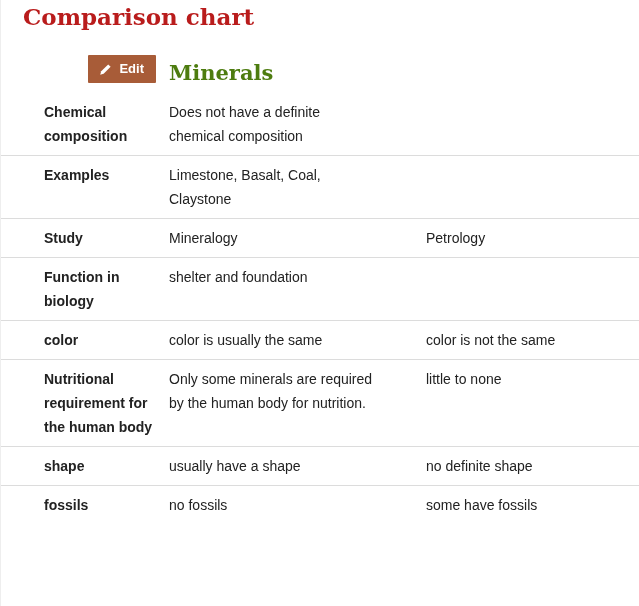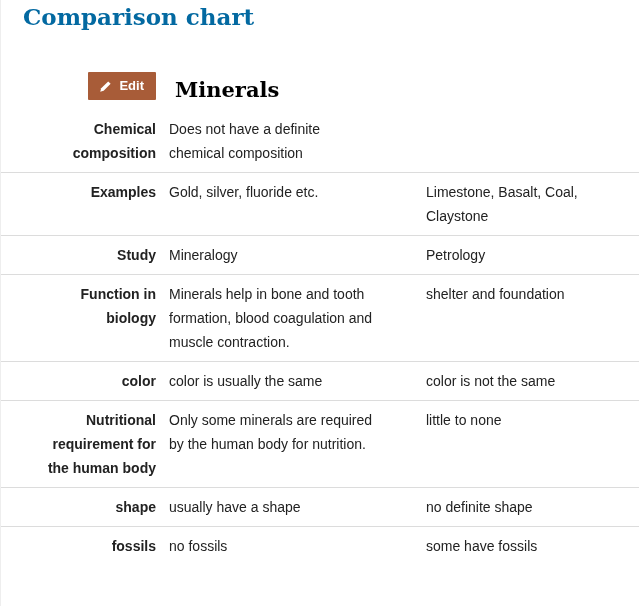--- a/index.html
+++ b/index.html
@@ -16,69 +16,67 @@
     font-family:"Liberation Sans",sans-serif;
     color:var(--text);
     overflow:hidden;
   }
   .page-title{
     margin:2px 0 0 22px;
     font-family:"DejaVu Serif",serif;
     font-weight:bold;
     font-size:23px;
     line-height:30px;
-    color:#0369a1;
+    color:#b91c1c;
   }
   .ctable{width:639px;}
   .header-row,.row{
     display:grid;
     grid-template-columns:155px 257px 227px;
   }
   .header-row{
     margin-top:23px;
     align-items:end;
     padding-bottom:7px;
   }
   .col-header{
     font-family:"DejaVu Serif",serif;
     font-weight:bold;
     font-size:21px;
     line-height:26px;
-    color:#000000;
-    padding-left:19px;
+    color:#4d7c0f;
+    padding-left:13px;
   }
   .edit-wrap{text-align:right;}
   .edit-button{
     display:inline-flex;
     align-items:center;
     gap:7px;
     background:var(--accent);
     color:#ffffff;
     border:none;
     border-radius:1px;
     padding:7px 12px 7px 11px;
     font-family:"Liberation Sans",sans-serif;
     font-weight:bold;
     font-size:13px;
     line-height:14px;
     cursor:pointer;
     margin-bottom:3px;
-    margin-top:17px;
   }
   .pencil-icon{display:inline-flex;}
   .row ~ .row{border-top:1px solid var(--divider);}
   .row > div{
     padding-top:7px;
     padding-bottom:7px;
     font-size:14px;
     line-height:24px;
   }
   .cell-label{
     padding-left:43px;
-    text-align:right;
     font-weight:bold;
   }
   .cell-minerals{
     padding-left:13px;
     padding-right:39px;
   }
   .cell-rocks{
     padding-left:13px;
     padding-right:62px;
   }
@@ -106,33 +104,31 @@
       <div class="col-header">Minerals</div>
     </div>
 
     <div class="row">
       <div class="cell-label">Chemical composition</div>
       <div class="cell-rocks">Does not have a definite chemical composition</div>
     </div>
 
     <div class="row">
       <div class="cell-label">Examples</div>
-      <div class="cell-minerals">Gold, silver, fluoride etc.</div>
       <div class="cell-rocks">Limestone, Basalt, Coal, Claystone</div>
     </div>
 
     <div class="row">
       <div class="cell-label">Study</div>
       <div class="cell-minerals">Mineralogy</div>
       <div class="cell-rocks">Petrology</div>
     </div>
 
     <div class="row">
       <div class="cell-label">Function in biology</div>
-      <div class="cell-minerals">Minerals help in bone and tooth formation, blood coagulation and muscle contraction.</div>
       <div class="cell-rocks">shelter and foundation</div>
     </div>
 
     <div class="row">
       <div class="cell-label">color</div>
       <div class="cell-minerals">color is usually the same</div>
       <div class="cell-rocks">color is not the same</div>
     </div>
 
     <div class="row">

